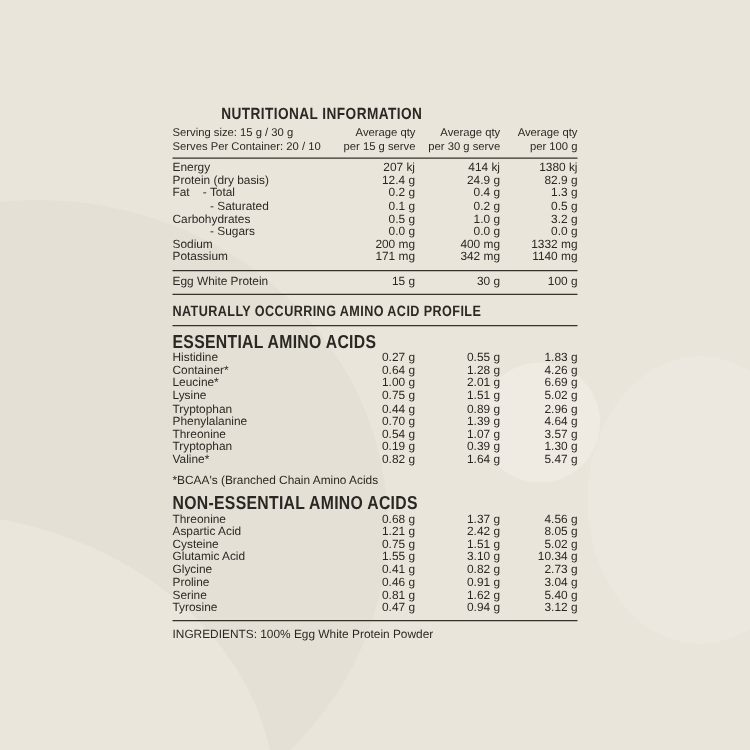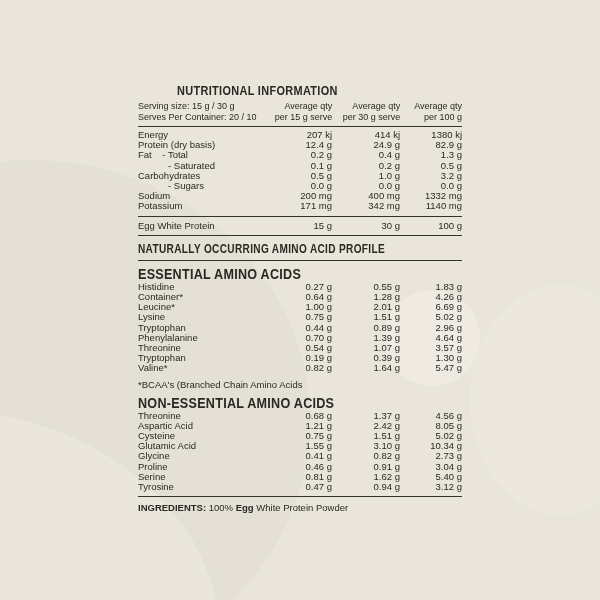--- a/index.html
+++ b/index.html
@@ -35,21 +35,21 @@
   .trow .cv { text-align:right; }
   .trow.indent .c0 { padding-left:30px; }
 
   .eggrow { padding:4px 0 4px; }
 
   .h2 { font-weight:bold; font-size:12px; line-height:13px; letter-spacing:.4px; margin-top:7px; white-space:nowrap; }
   .h3 { font-weight:bold; font-size:15px; line-height:10px; letter-spacing:.3px; margin-top:8px; white-space:nowrap; }
   .note { font-size:9.5px; line-height:10px; margin-top:6px; }
   .ing  { font-size:9.5px; line-height:11px; margin-top:5px; white-space:nowrap; }
   .ing span { white-space:pre; }
-  .b { font-weight:bold;text-align:right; }
+  .b { font-weight:normal;text-align:right; }
 </style>
 </head>
 <body>
 
 <div class="blob blob-dark1"></div>
 <div class="blob blob-light1"></div>
 <div class="blob blob-light2"></div>
 <div class="blob blob-light3"></div>
 
 <div class="panel">

